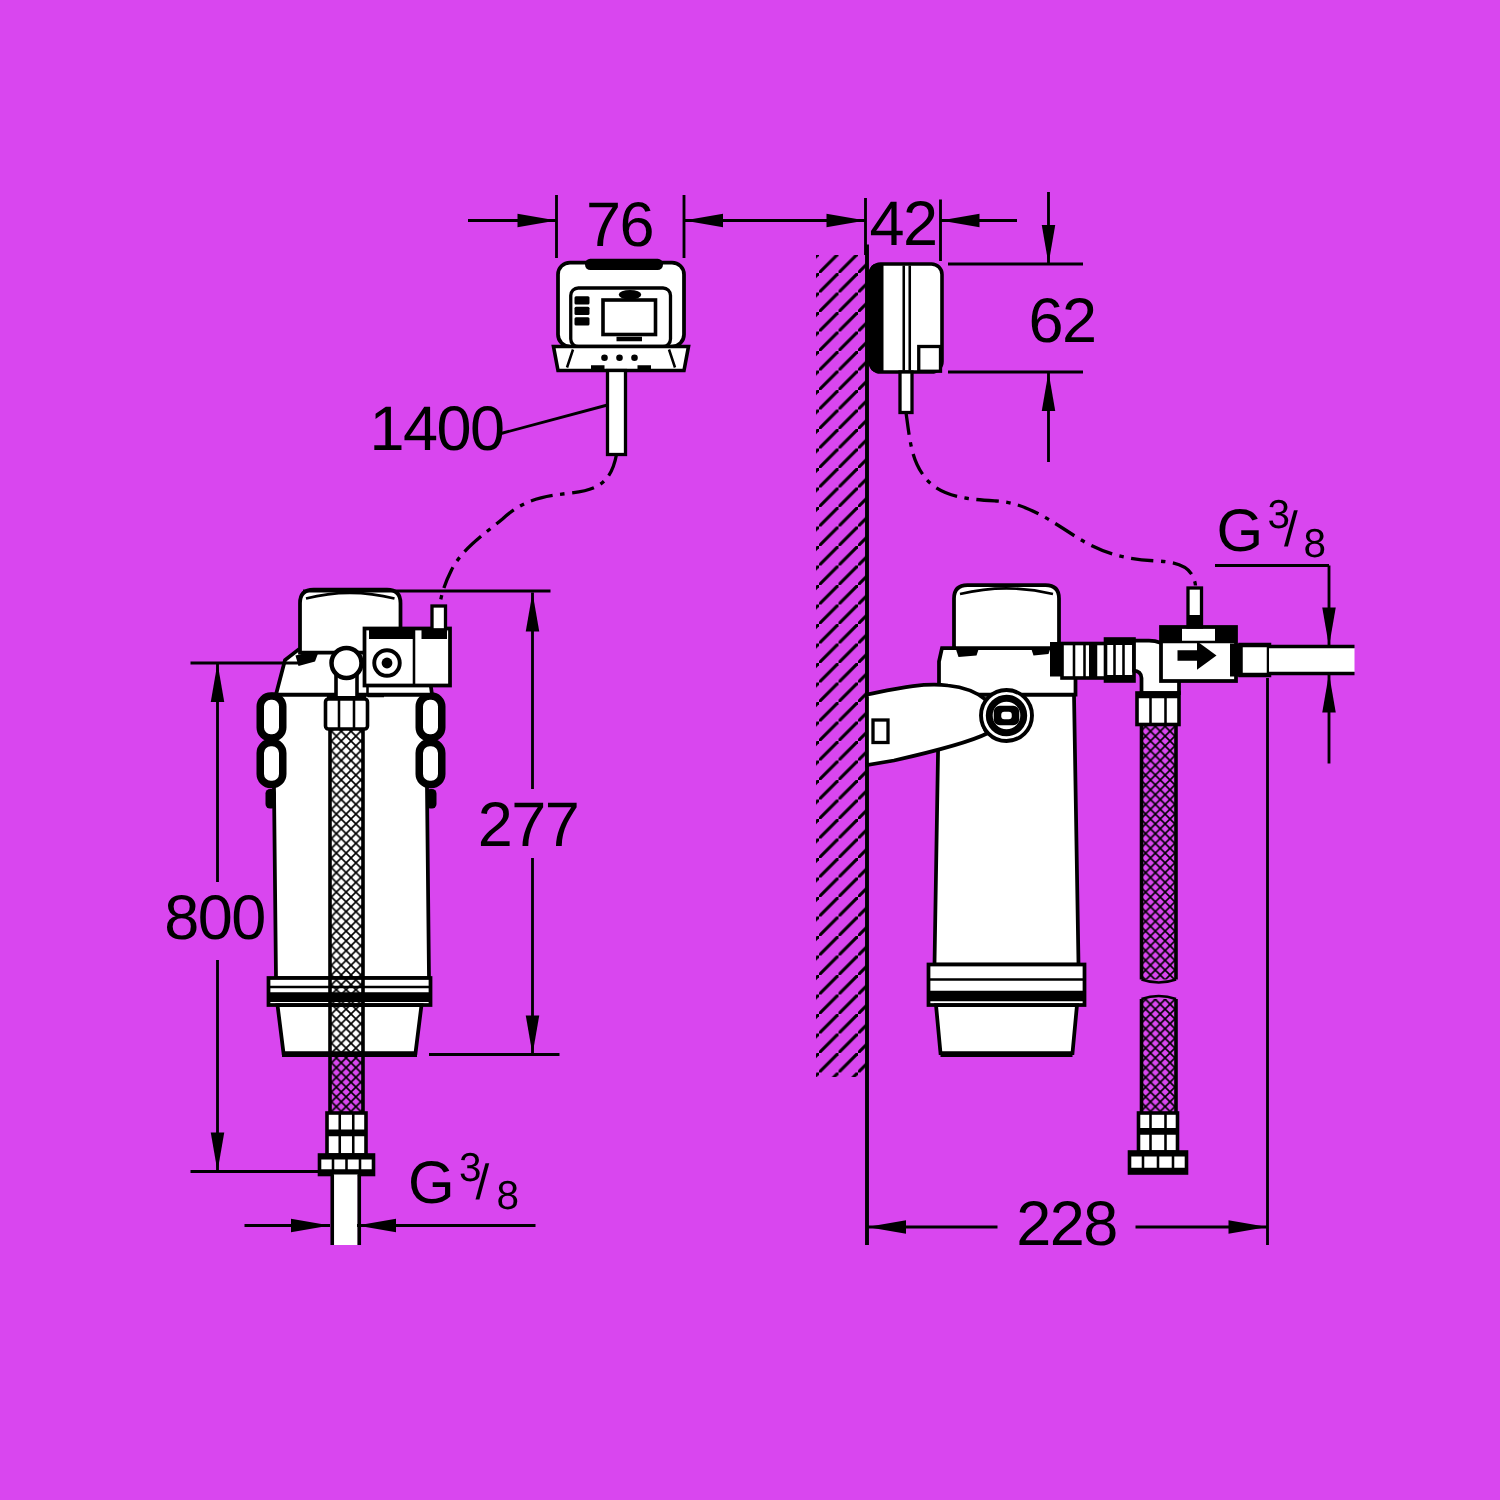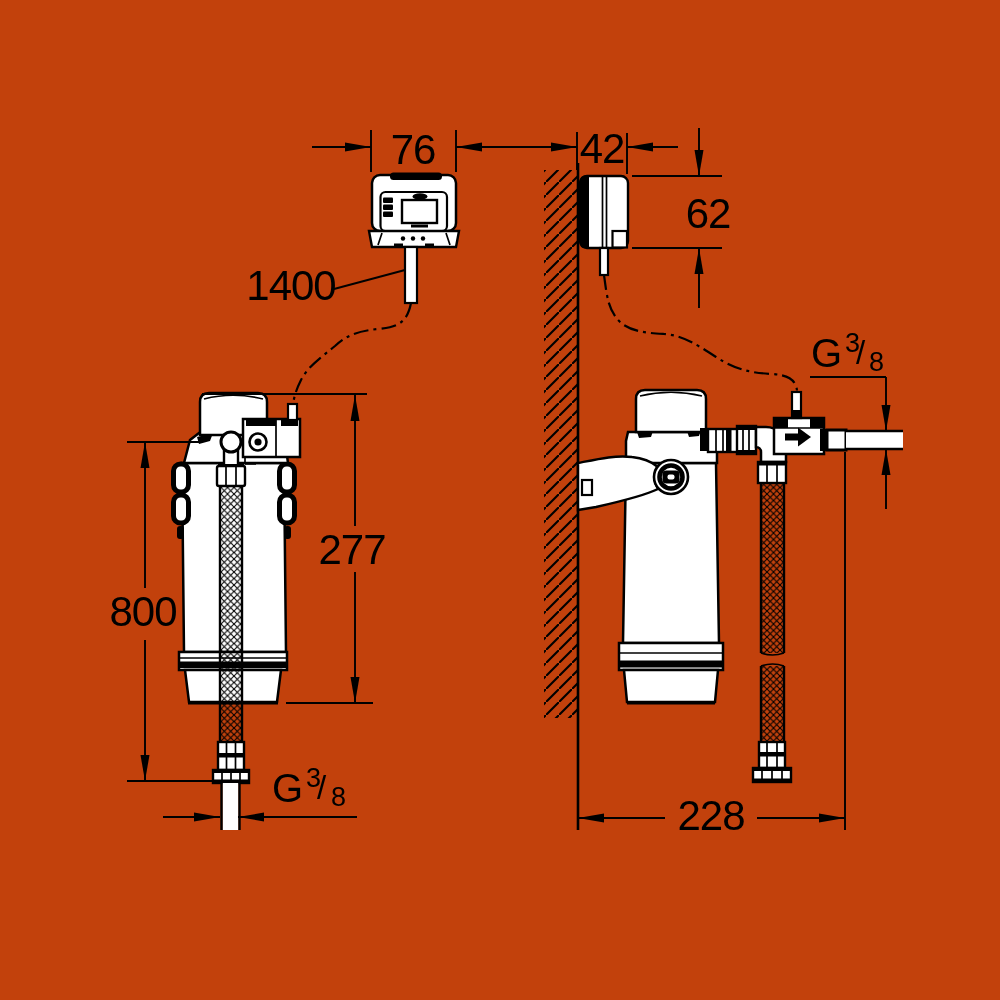--- a/index.html
+++ b/index.html
@@ -1,16 +1,16 @@
 <!DOCTYPE html>
 <html><head>
 <meta charset="utf-8">
 <style>
   html,body{margin:0;padding:0;background:#ffffff;}
-  .canvas{width:1000px;height:1000px;position:relative;background:#c2410c;overflow:hidden;}
+  .canvas{width:1000px;height:1000px;position:relative;background:#d946ef;overflow:hidden;}
   svg{display:block;}
   text{font-family:"Liberation Sans","DejaVu Sans",sans-serif;fill:#000;}
   .dim-txt{font-size:42px;letter-spacing:-1px;}
   .thread-g{font-size:40px;}
   .thread-sup{font-size:27px;}
   .thread-slash{font-size:33px;}
   .ln{stroke:#000;stroke-width:1.9;fill:none;}
   .out{stroke:#000;stroke-width:2.5;fill:#fff;}
   .out-thin{stroke:#000;stroke-width:1.7;fill:none;}
   .blk{fill:#000;stroke:none;}

